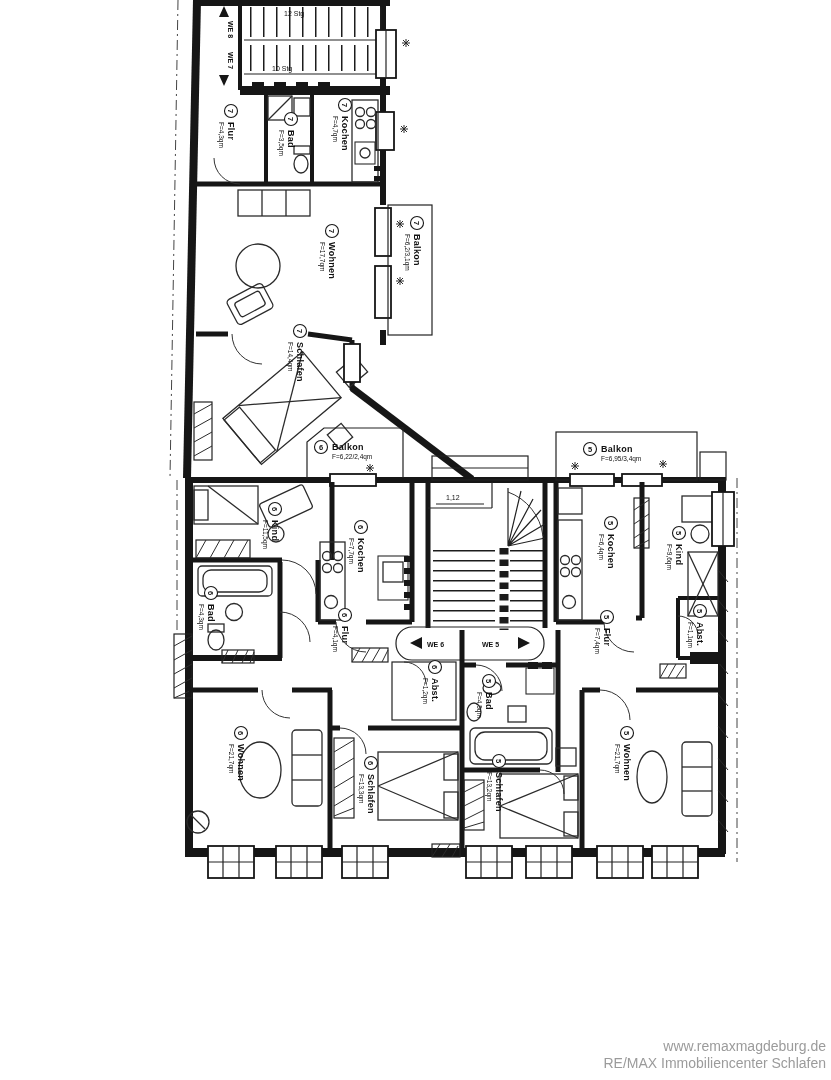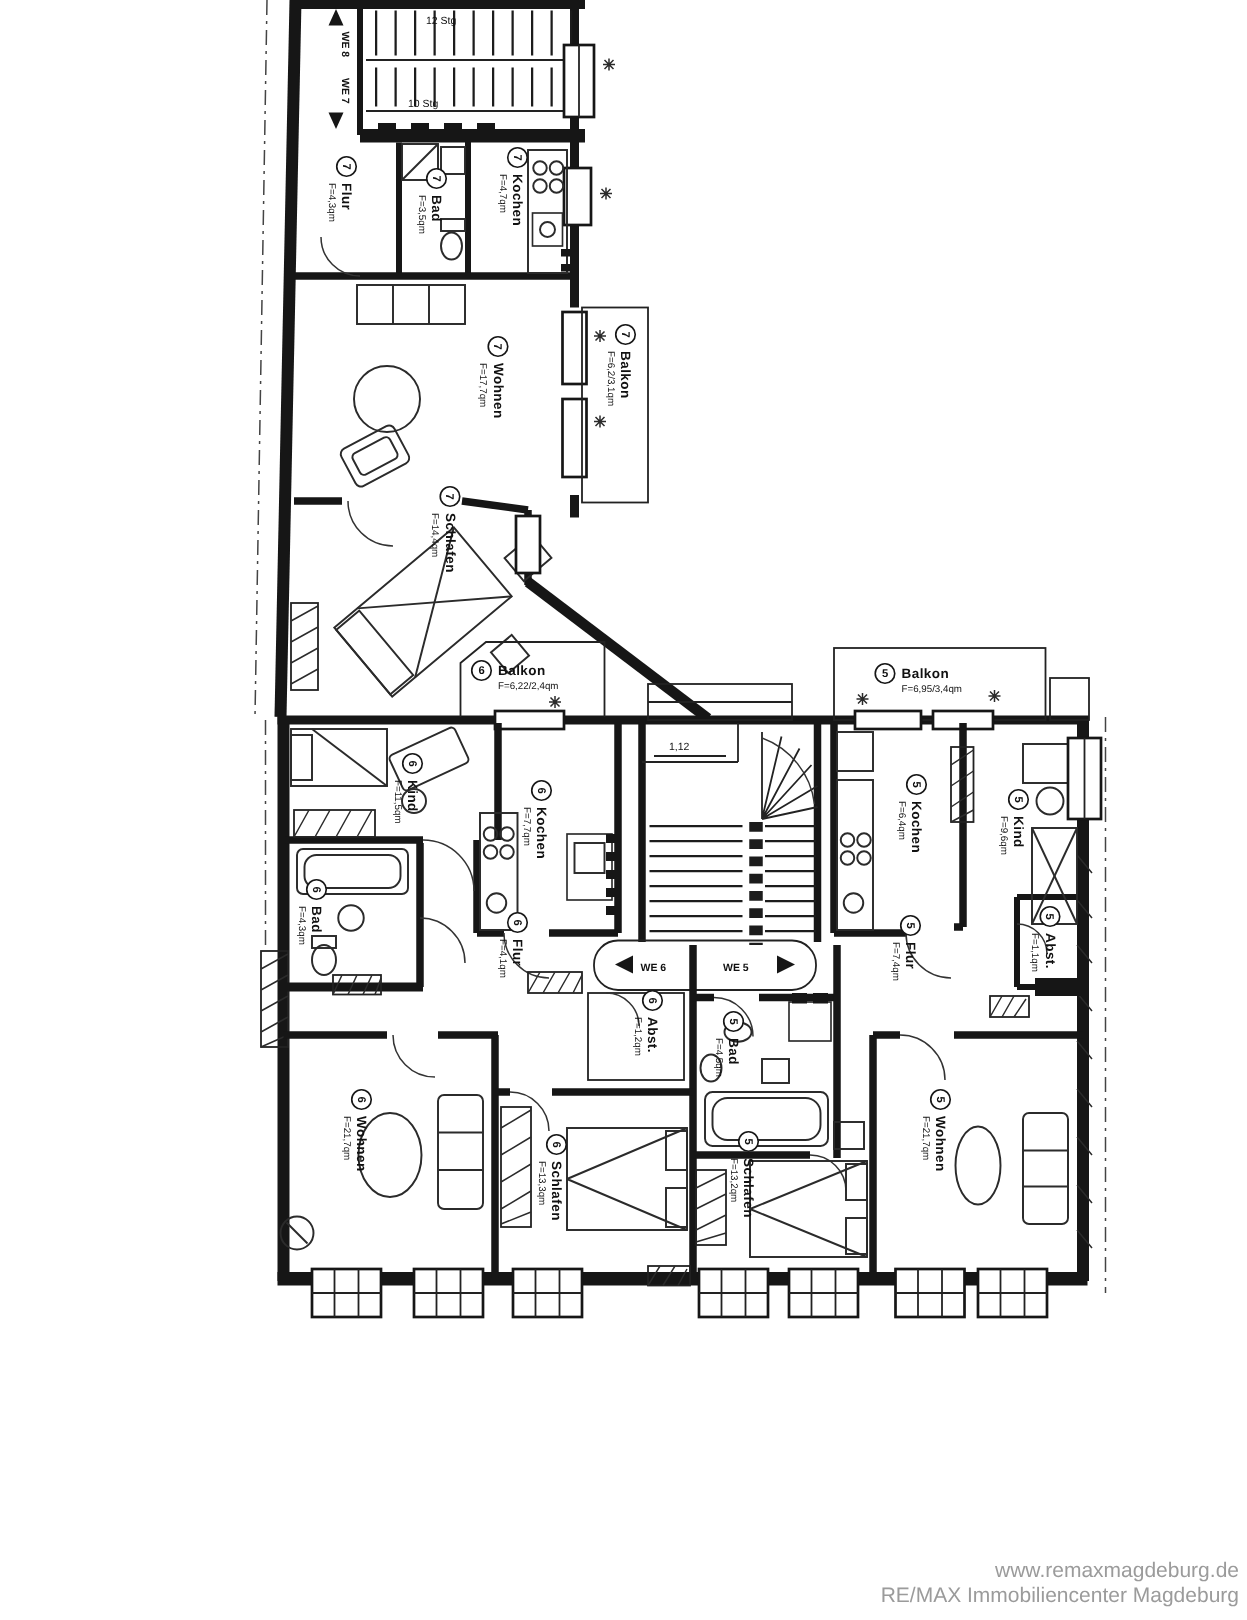--- a/index.html
+++ b/index.html
@@ -577,15 +577,15 @@
   <g transform="translate(624,742) rotate(90)">
     <circle class="lblc" cx="-9" cy="-3" r="6.5"></circle>
         <text class="num" x="-9" y="-0.4" text-anchor="middle">5</text>
     <text class="rname" x="2" y="0">Wohnen</text>
     <text class="rarea" x="2" y="9">F=21,7qm</text>
   </g>
 </svg>
 
 <div id="watermark">
   <div>www.remaxmagdeburg.de</div>
-  <div>RE/MAX Immobiliencenter Magdeburg</div>
+  <div>RE/MAX Immobiliencenter Schlafen</div>
 </div>
 </div>
 
 </body></html>

